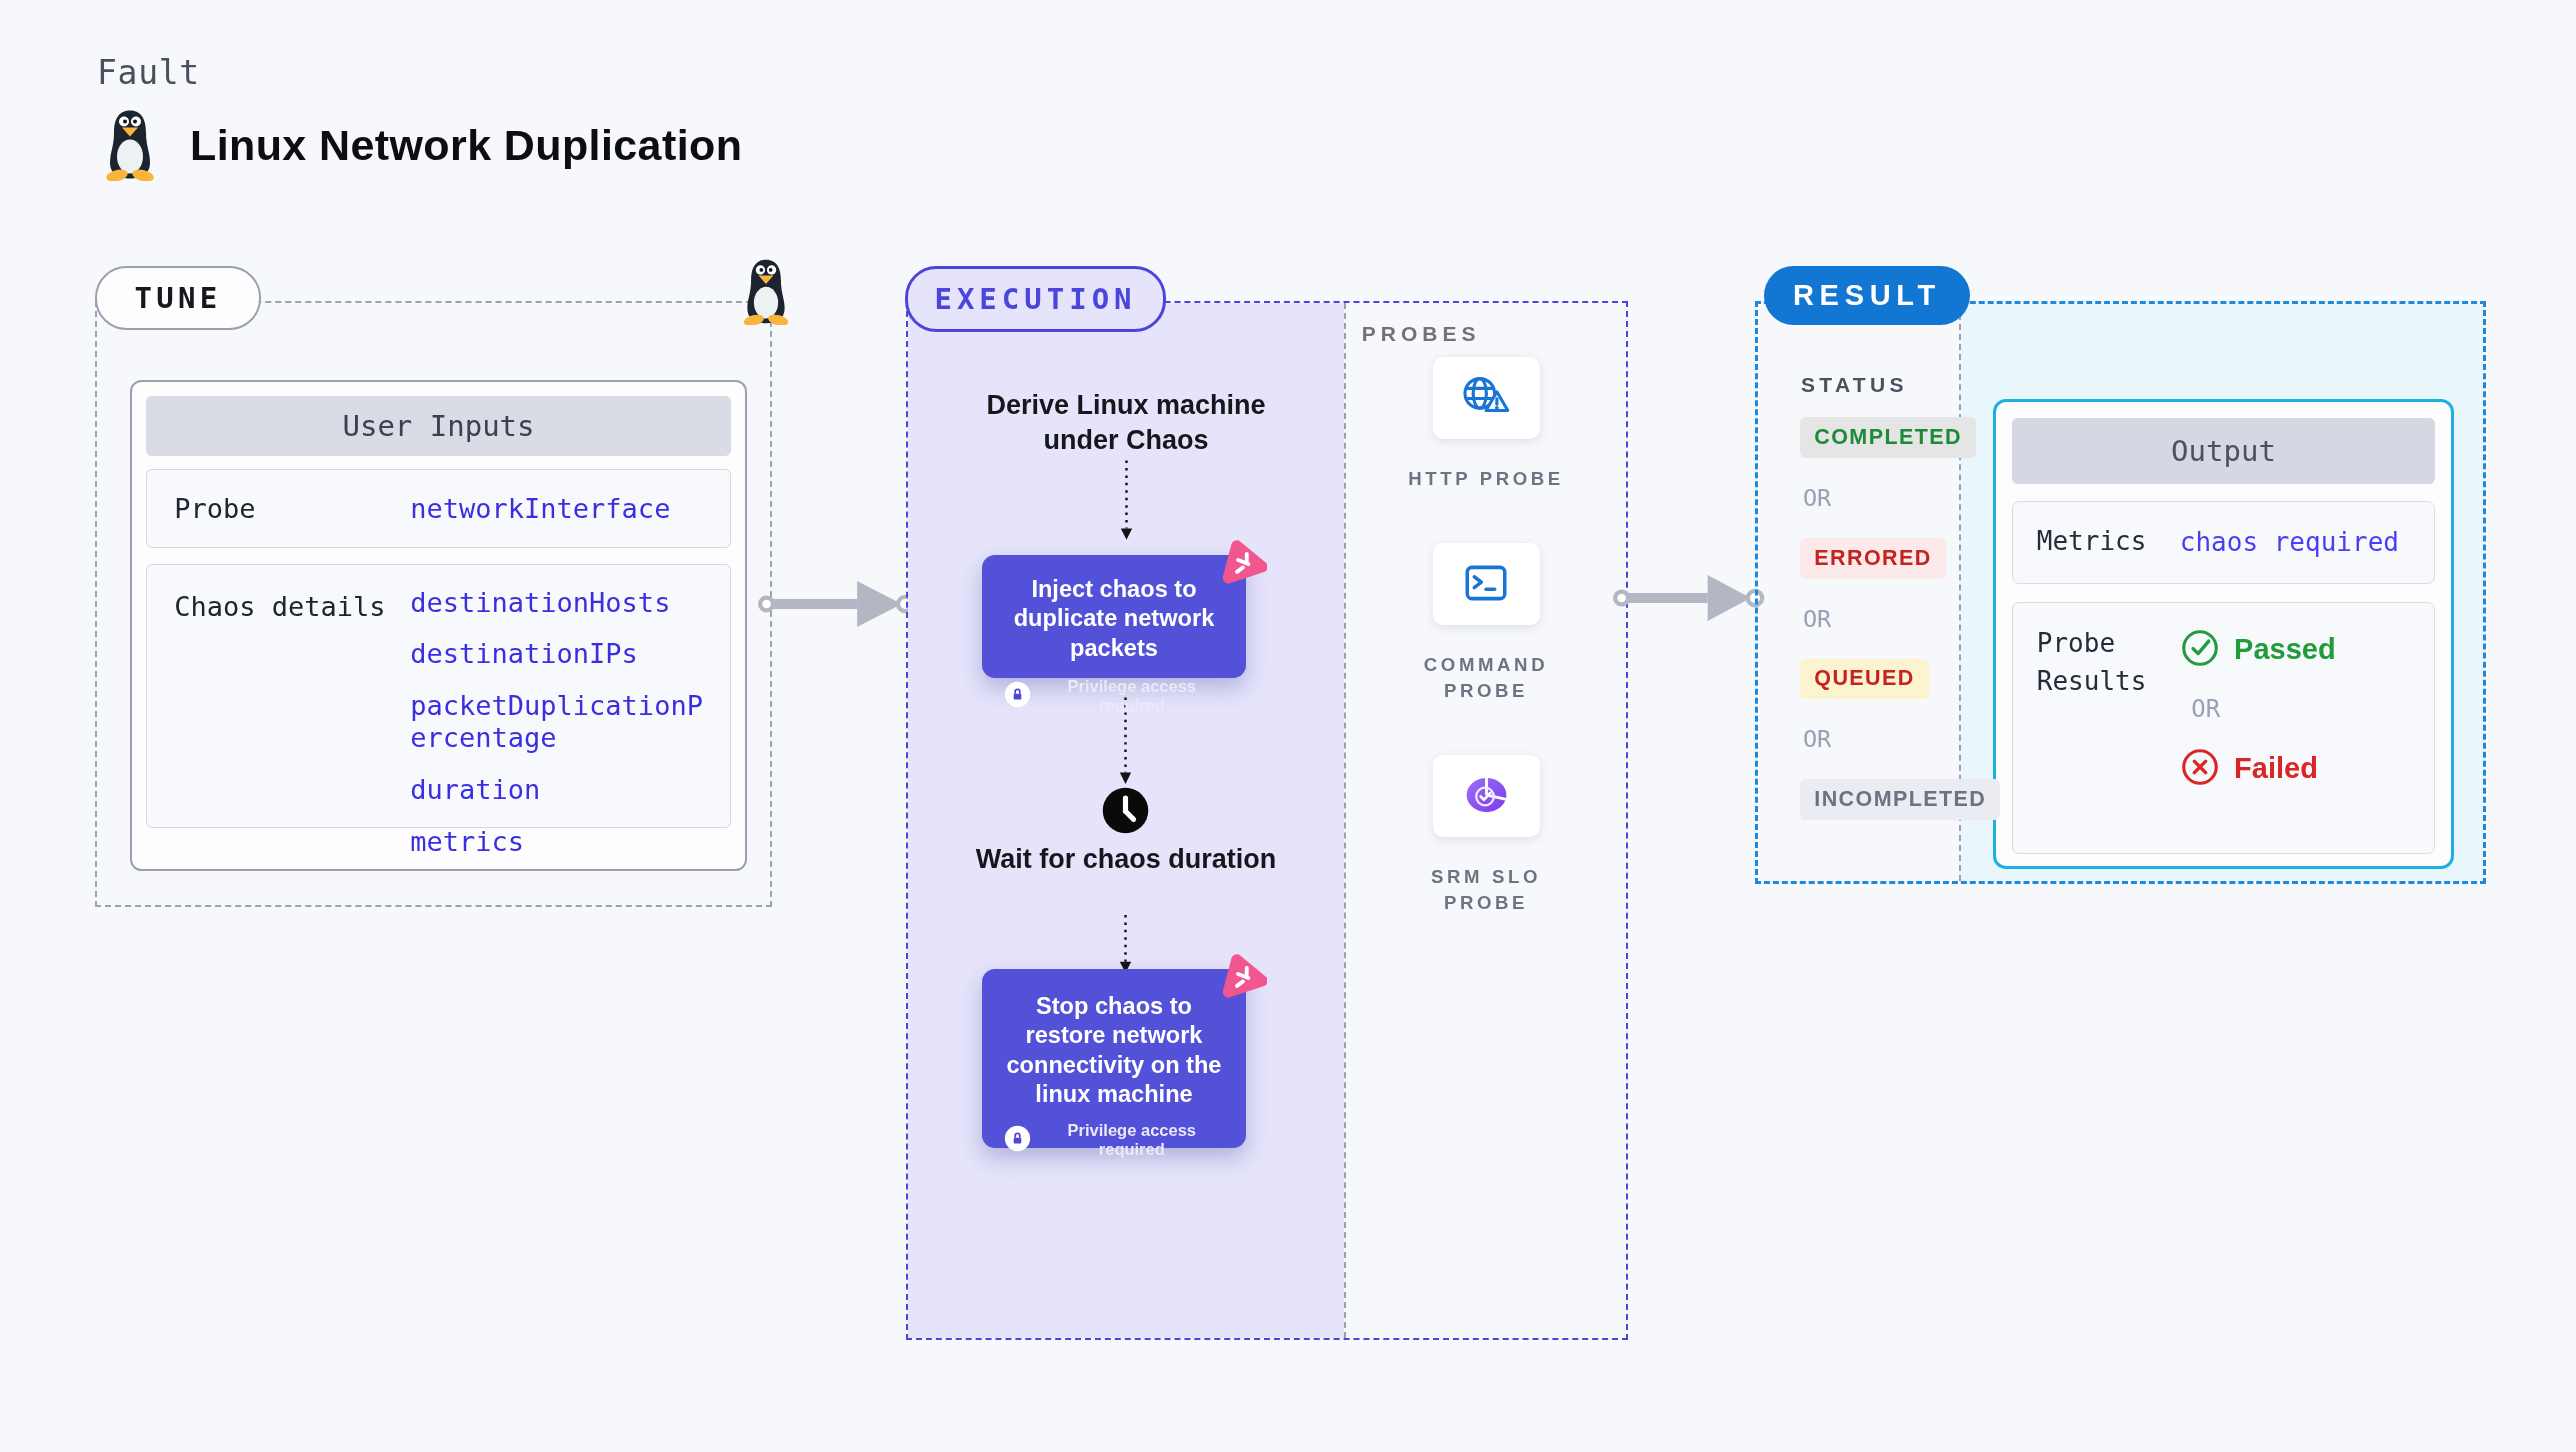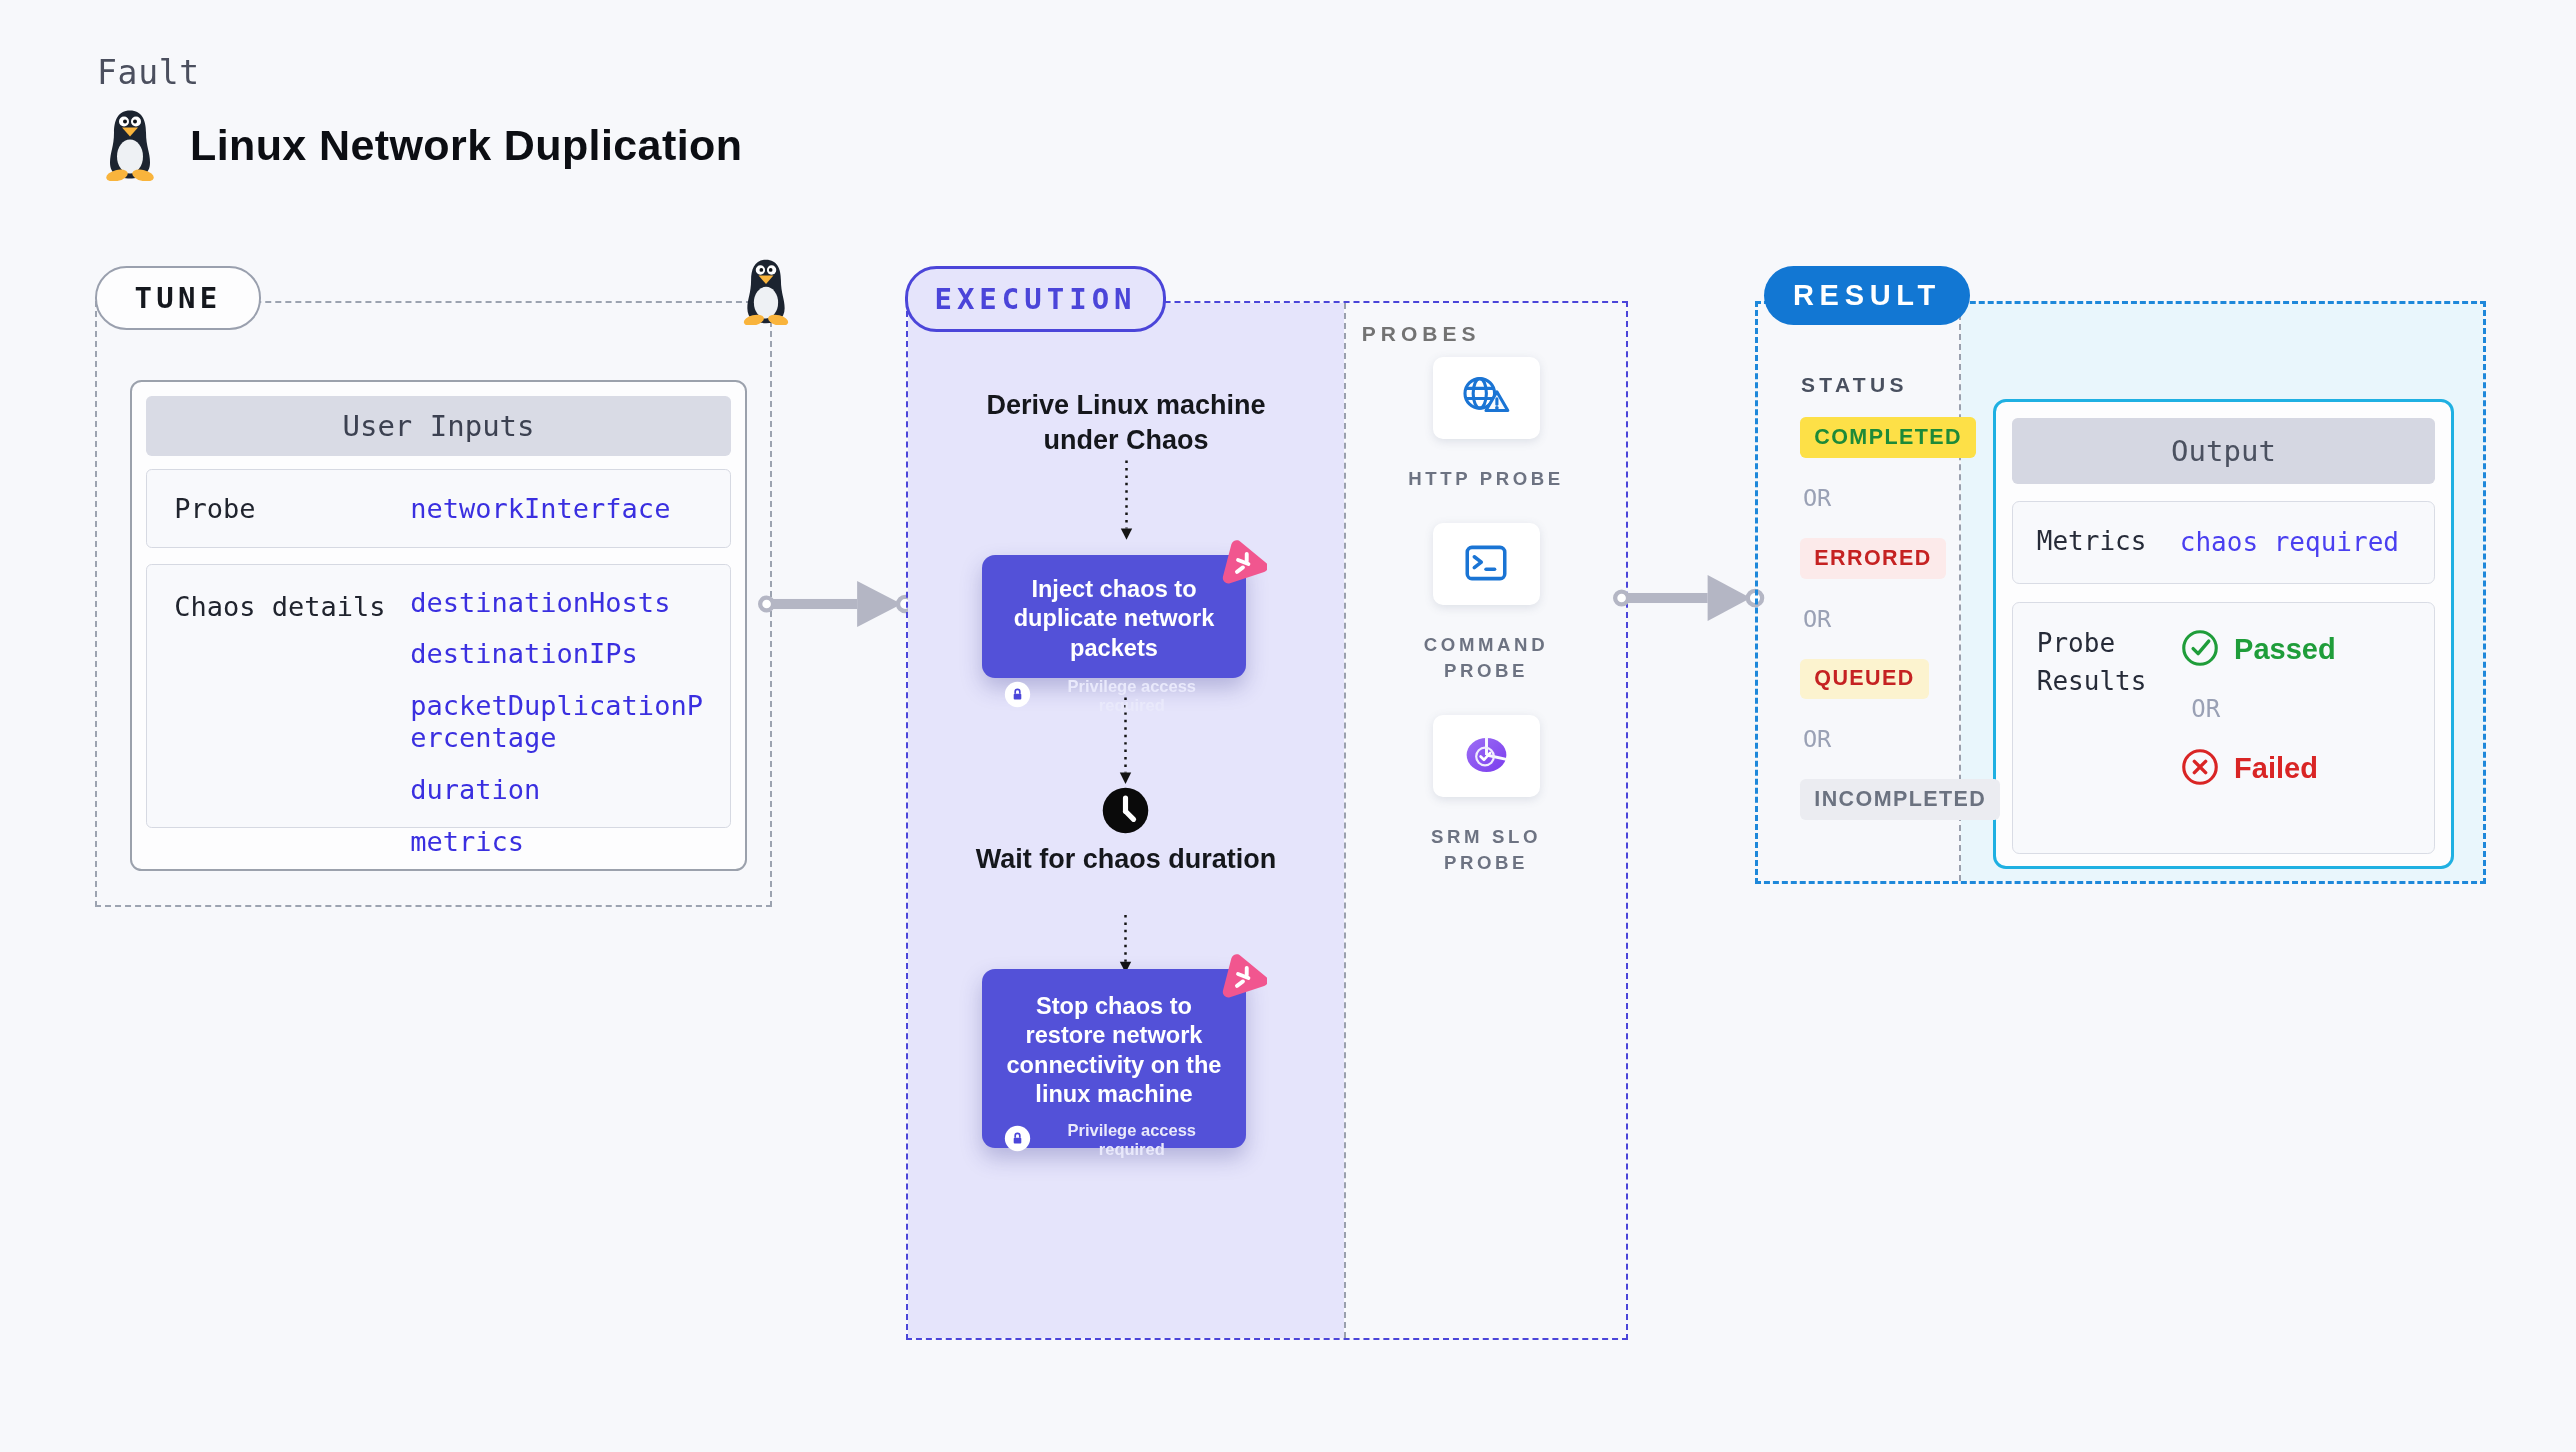--- a/index.html
+++ b/index.html
@@ -51,34 +51,34 @@
              box-sizing:border-box;padding:20px 21.5px 17px;z-index:1;}
   .chaos-box-title{font-size:23.6px;font-weight:bold;line-height:1.24;}
   .priv-row{display:flex;align-items:center;justify-content:center;gap:8.6px;margin-top:14.3px;}
   .priv-text{font-size:16.5px;color:#e9e9fb;font-weight:bold;}
   .pink-logo{z-index:2;}
 
   
   .probes-label{position:absolute;left:15.8px;top:18.6px;font-size:21px;font-weight:bold;
                 letter-spacing:5px;color:#737373;}
   .probe-list{position:absolute;left:0;right:0;top:54px;display:flex;flex-direction:column;
-              align-items:center;gap:31px;}
+              align-items:center;gap:51px;}
   .probe-group{display:flex;flex-direction:column;align-items:center;}
   .probe-card{width:107px;height:82px;background:#ffffff;border-radius:10px;
               box-shadow:0 2.9px 10px rgba(80,90,120,.14);display:flex;align-items:center;justify-content:center;}
   .probe-name{margin-top:27px;font-size:18.6px;font-weight:bold;letter-spacing:3.6px;color:#6d7382;
               text-align:center;line-height:1.4;width:165px;}
 
   
   .status-label{position:absolute;left:43px;top:69px;font-size:21px;font-weight:bold;
                 letter-spacing:4.3px;color:#49505f;}
   .status-stack{position:absolute;left:42px;top:113px;display:flex;flex-direction:column;
                 align-items:flex-start;gap:26px;}
   .badge{font-size:21.5px;font-weight:bold;letter-spacing:1.4px;padding:7.9px 14.3px;border-radius:5.7px;}
-  .badge-completed{color:#1d8a38;background:#fde047;}
+  .badge-completed{color:#1d8a38;background:#e5e5e5;}
   .badge-errored{color:#c52222;background:#fceaea;}
   .badge-queued{color:#c52222;background:#fcf3cf;}
   .badge-incompleted{color:#6b7280;background:#ebecf1;}
   .or-text{font-size:23.6px;color:#9aa1b5;padding-left:2.9px;}
 
   
   .output-card{position:absolute;left:32px;top:95px;width:461px;height:470px;background:#fdfdfe;
                border:3.6px solid #1fb0e2;border-radius:13px;box-sizing:border-box;padding:15.8px;}
   .output-header{height:66px;background:#d5d7e2;border-radius:5.7px;display:flex;align-items:center;
                  justify-content:center;font-size:29px;color:#4b5160;}

